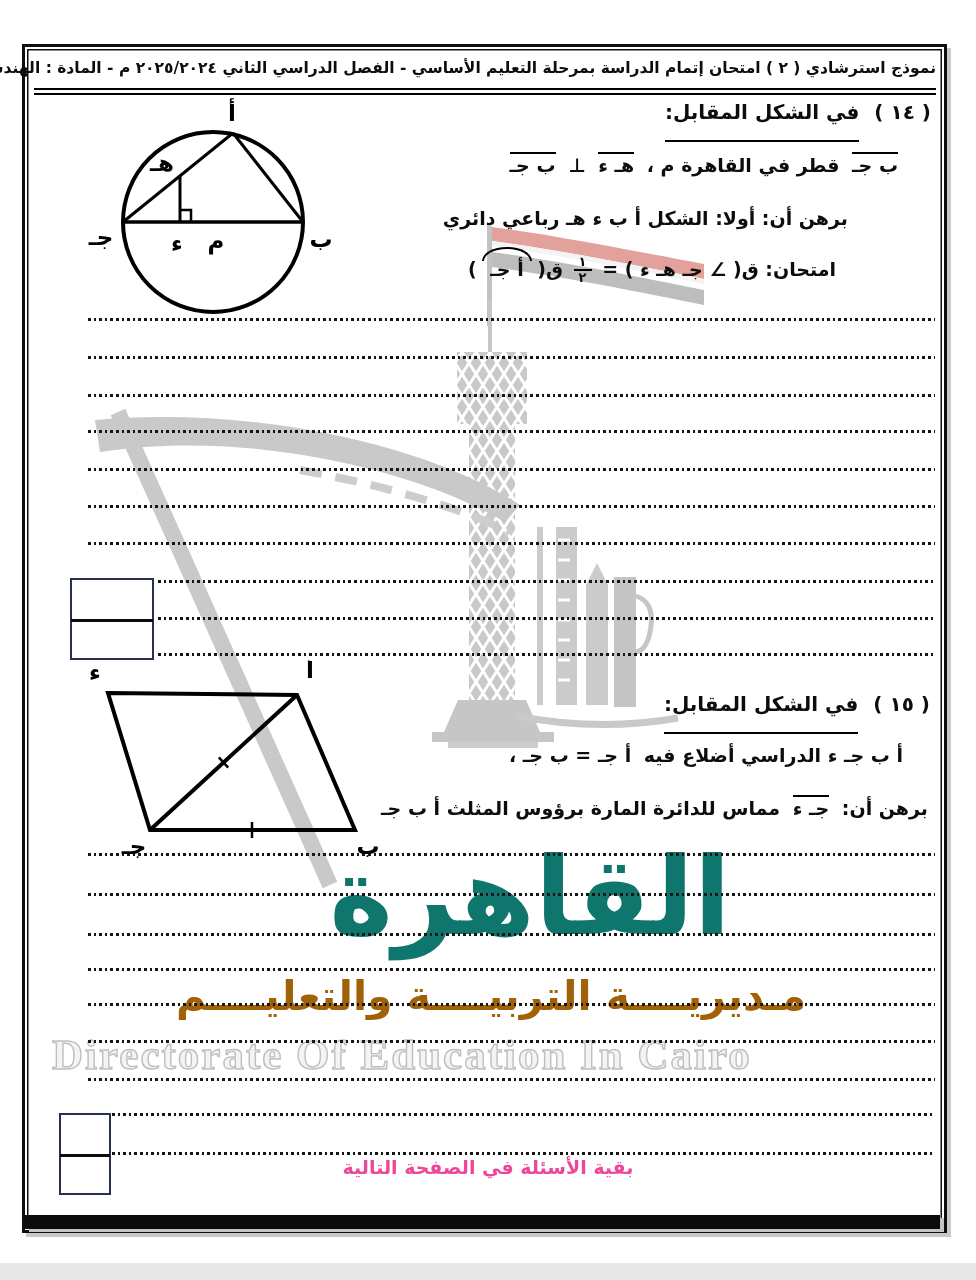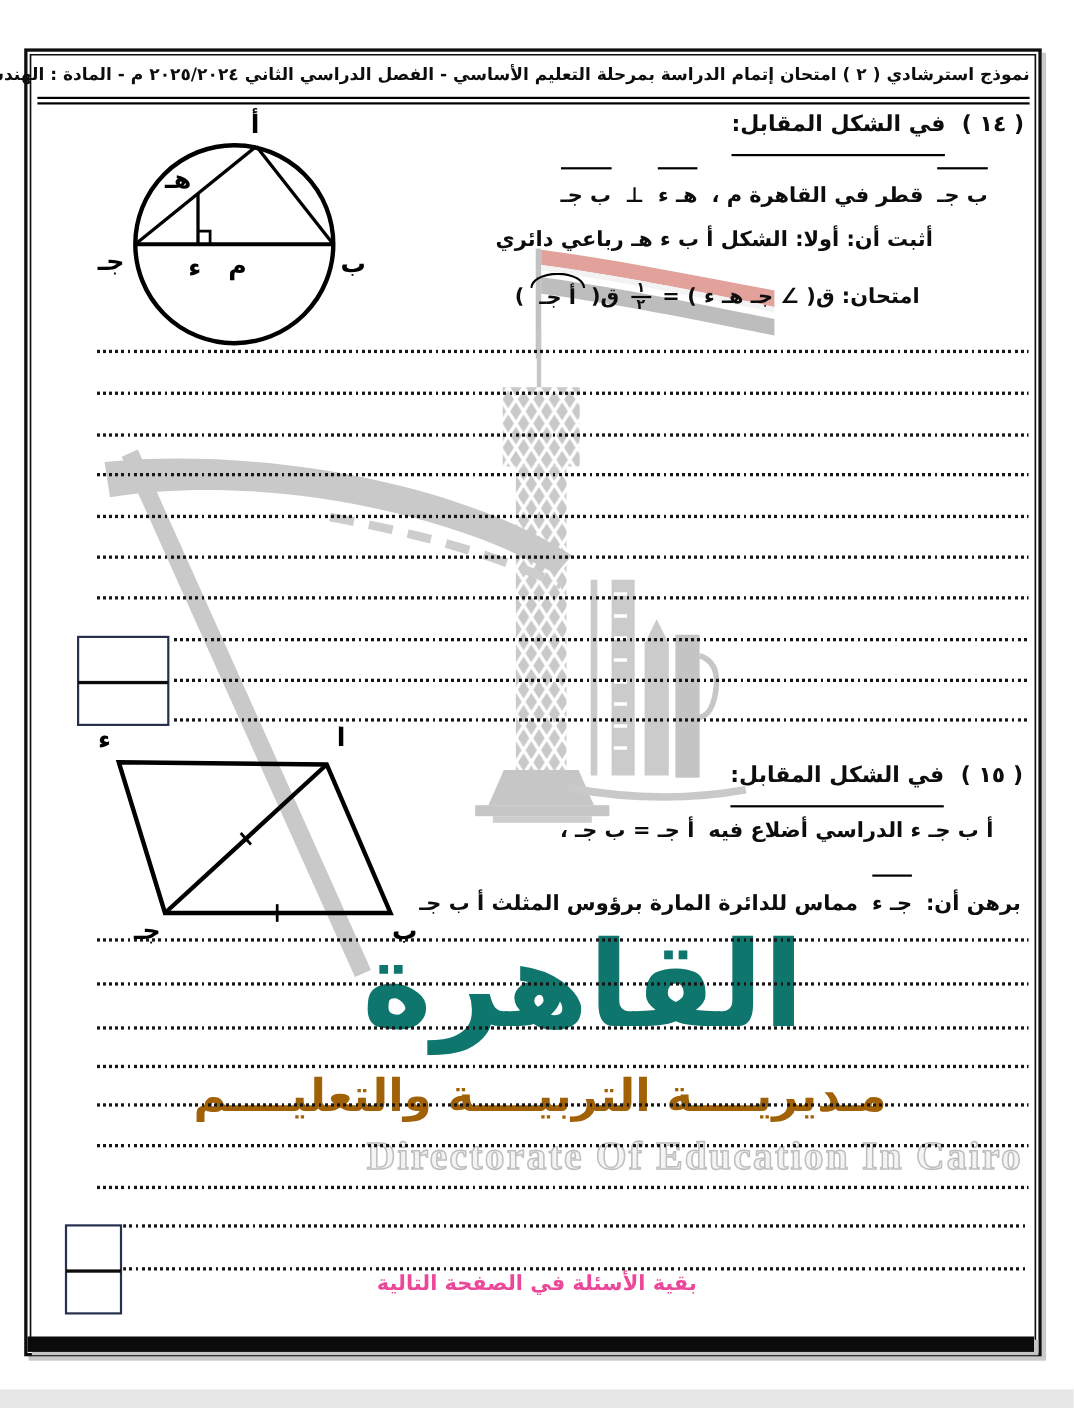--- a/index.html
+++ b/index.html
@@ -21,43 +21,43 @@
     position:absolute;left:38px;right:40px;top:50px;height:36px;z-index:5;
     display:flex;justify-content:space-between;align-items:center;direction:rtl;
     font-weight:bold;font-size:15.5px;color:#0d0d0d;white-space:nowrap;
   }
   .header-rule{position:absolute;left:34px;right:40px;top:88px;height:3px;border-top:2px solid #000;border-bottom:2px solid #000;z-index:5;}
   
   .ar{direction:rtl;text-align:right;font-weight:bold;color:#0d0d0d;z-index:6;position:absolute;white-space:nowrap;}
   .q-head{font-size:20px;}
   .q-head .u{border-bottom:2.5px solid #000;padding-bottom:16px;margin-right:8px;display:inline-block;}
   .q-body{font-size:19px;}
-  .ov{border-top:2.5px solid #000;padding-top:14px;display:inline-block;line-height:1.15;margin:0 3px;}
+  .ov{border-top:2.5px solid #000;padding-top:1px;display:inline-block;line-height:1.15;margin:0 3px;}
   .seg{margin:0 3px;}
   .frac{display:inline-flex;flex-direction:column;align-items:center;vertical-align:middle;font-size:13px;line-height:1.1;font-weight:bold;margin:0 4px;}
   .frac .top{padding:0 5px;border-bottom:2px solid #000;}
   .arc{position:relative;padding:0 5px;margin:0 2px;display:inline-block;}
   .arc::before{content:"";position:absolute;top:-11px;left:-3px;right:-3px;height:12px;
     border:2.5px solid #000;border-bottom:none;border-radius:50% 50% 0 0 / 100% 100% 0 0;}
   
   .dots{position:absolute;height:3px;z-index:5;
     background-image:repeating-linear-gradient(90deg,#161616 0,#161616 2.6px,transparent 2.6px,transparent 5.6px);}
   
   .gbox{position:absolute;border:2px solid #27314f;background:transparent;z-index:6;}
   .gbox .mid{position:absolute;left:-1px;right:-1px;top:50%;border-top:3px solid #0c0c0c;}
   
   .fig{position:absolute;z-index:6;}
   .fig text{font-family:"DejaVu Sans",sans-serif;font-weight:bold;font-size:23px;fill:#000;text-anchor:middle;}
   
   .wm{position:absolute;z-index:1;pointer-events:none;}
   .wm-cairo{left:185px;top:838px;width:690px;height:130px;font-size:108px;line-height:118px;
     font-weight:bold;color:#0f766e;text-align:center;direction:rtl;letter-spacing:4px;}
   .wm-ar{left:52px;right:46px;top:972px;font-size:41px;font-weight:bold;color:#a16207;text-align:center;direction:rtl;white-space:nowrap;}
-  .wm-en{left:52px;right:46px;top:1030px;font-size:36px;font-weight:bold;color:#f4f4f4;
-    -webkit-text-stroke:1.4px #bfbfbf;text-align:right;letter-spacing:2px;
+  .wm-en{left:52px;right:46px;top:1030px;font-size:43px;font-weight:bold;color:#f4f4f4;
+    -webkit-text-stroke:1.4px #bfbfbf;text-align:left;letter-spacing:2px;
     font-family:"Liberation Serif","DejaVu Serif",serif;white-space:nowrap;}
   
   .footer{position:absolute;left:150px;right:150px;top:1156px;text-align:center;font-size:19px;font-weight:bold;
     direction:rtl;color:#ec4899;z-index:6;}
 </style>
 </head>
 <body>
 
 <svg class="wm" style="left:0;top:0;" width="976" height="1280" viewBox="0 0 976 1280">
   <defs>
@@ -114,21 +114,21 @@
 </div>
 
 <div class="ar q-body" style="top:152px;right:75px;">
   <span class="ov">ب جـ</span>
   <span class="seg">قطر في القاهرة م ،</span>
   <span class="ov">هـ ء</span>
   <span class="seg">⊥</span>
   <span class="ov">ب جـ</span>
 </div>
 
-<div class="ar q-body" style="top:207px;right:128px;">أثبت أن: أولا: الشكل أ ب ء هـ رباعي دائري</div>
+<div class="ar q-body" style="top:207px;right:128px;">برهن أن: أولا: الشكل أ ب ء هـ رباعي دائري</div>
 
 <div class="ar q-body" style="top:255px;right:140px;">
   <span>امتحان: ق( ∠ جـ هـ ء ) =</span>
   <span class="frac">
     <span class="top">١</span>
     <span>٢</span>
   </span>
   <span>ق(</span>
   <span class="arc">أ جـ</span>
   <span>)</span>

